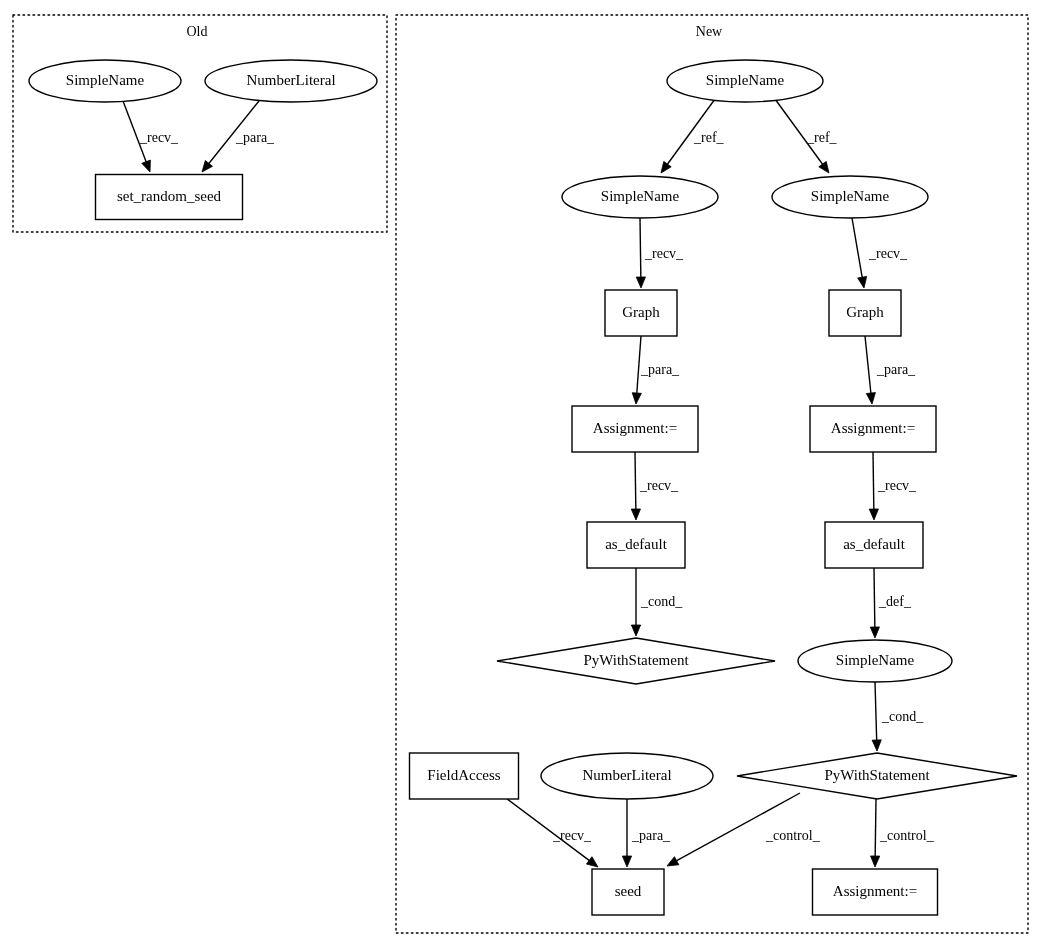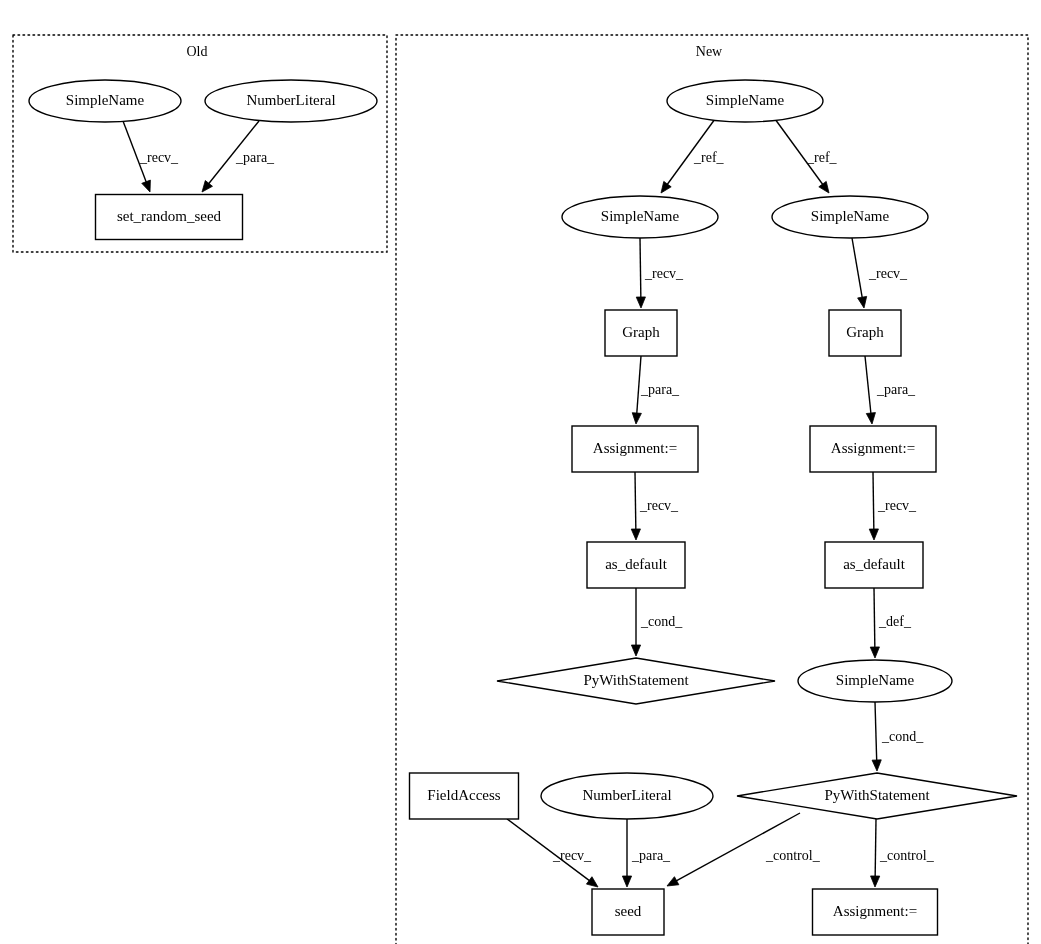--- a/index.html
+++ b/index.html
@@ -10,21 +10,20 @@
   body {
     width: 1041px;
     height: 944px;
     font-family: "Liberation Serif", "DejaVu Serif", serif;
     overflow: hidden;
   }
   #graph-root {
     position: relative;
     width: 1041px;
     height: 816px;
-    margin-top: 20px;
   }
   svg#graph-canvas {
     display: block;
     width: 1041px;
     height: 944px;
   }
   .cluster-box {
     fill: none;
     stroke: #000000;
     stroke-width: 1.4;

